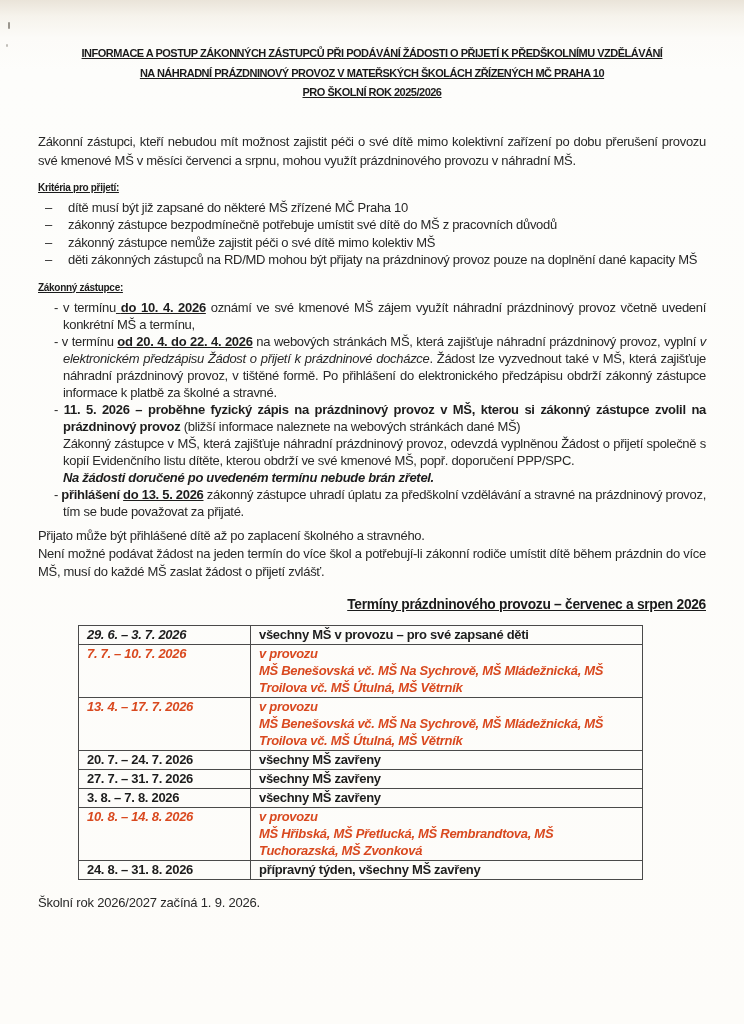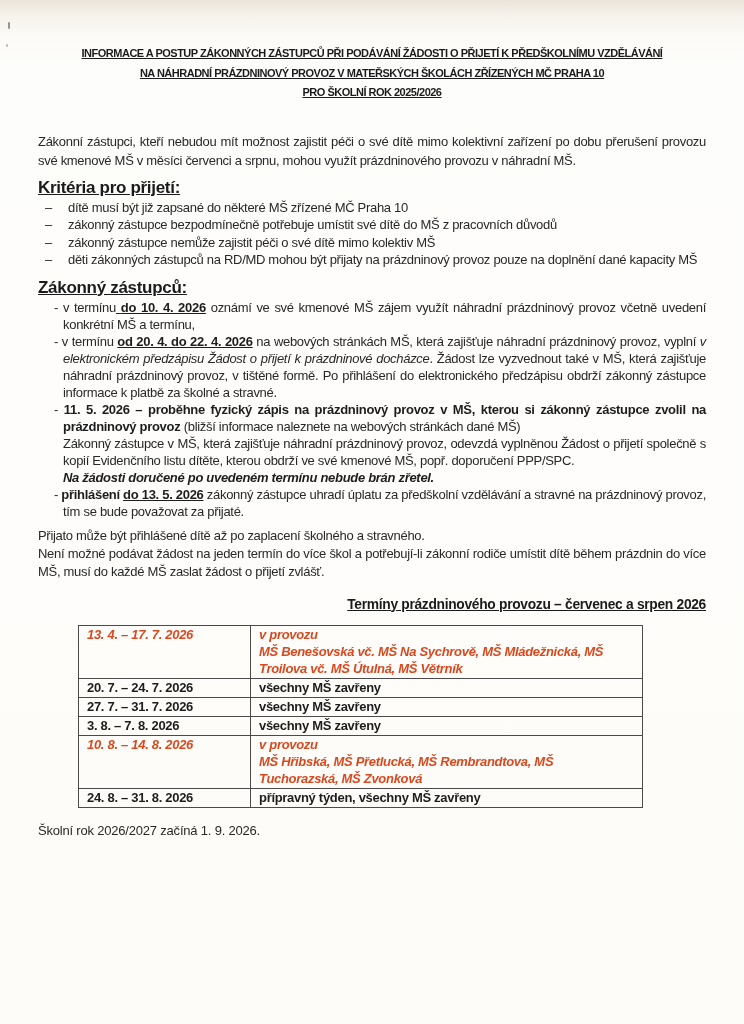--- a/index.html
+++ b/index.html
@@ -18,21 +18,21 @@
   .title{
     text-align:center;font-weight:bold;color:#1b1b1b;
     font-size:11px;letter-spacing:-0.5px;line-height:19.5px;
     margin:0 0 29px 0;
   }
   .title div{white-space:nowrap;}
   .title span{text-decoration:underline;}
   .para{margin:0;text-align:justify;line-height:19px;}
   .intro{margin-bottom:9px;}
   .sec-heading{
-    font-size:17px;font-weight:bold;color:#1b1b1b;
+    font-size:10px;font-weight:bold;color:#1b1b1b;
     text-decoration:underline;margin:0 0 2px 0;line-height:18px;
   }
   .dash-list{list-style:none;margin:0 0 10px 0;padding:0;}
   .dash-list li{display:grid;grid-template-columns:23px 1fr;padding-left:7px;line-height:17.5px;}
   .dash-list .k-text{text-align:justify;}
   .z-list{margin:0 0 7px 0;}
   .z-item{padding-left:9px;text-indent:-9px;text-align:justify;line-height:17px;margin-left:16px;}
   .b{font-weight:bold;color:#1d1d1d;}
   .i{font-style:italic;}
   .u{text-decoration:underline;}
@@ -83,35 +83,43 @@
       <li>
         <span>–</span>
         <span class="k-text">zákonný zástupce nemůže zajistit péči o své dítě mimo kolektiv MŠ</span>
       </li>
       <li>
         <span>–</span>
         <span class="k-text">děti zákonných zástupců na RD/MD mohou být přijaty na prázdninový provoz pouze na doplnění dané kapacity MŠ</span>
       </li>
     </ul>
 
-  <div class="sec-heading">Zákonný zástupců:</div>
+  <div class="sec-heading">Zákonný zástupce:</div>
   <div class="z-list" id="zastupce-list">
       <div class="z-item"><span>- </span><span>v termínu</span><span class="u"> </span><span class="b u">do 10. 4. 2026</span><span> oznámí ve své kmenové MŠ zájem využít náhradní prázdninový provoz včetně uvedení konkrétní MŠ a termínu,</span></div>
       <div class="z-item"><span>- </span><span>v termínu </span><span class="b u">od 20. 4. do 22. 4. 2026</span><span> na webových stránkách MŠ, která zajišťuje náhradní prázdninový provoz, vyplní </span><span class="i">v elektronickém předzápisu Žádost o přijetí k prázdninové docházce</span><span>. Žádost lze vyzvednout také v MŠ, která zajišťuje náhradní prázdninový provoz, v tištěné formě. Po přihlášení do elektronického předzápisu obdrží zákonný zástupce informace k platbě za školné a stravné.</span></div>
       <div class="z-item"><span>- </span><span class="b">11. 5. 2026 – proběhne fyzický zápis na prázdninový provoz v MŠ, kterou si zákonný zástupce zvolil na prázdninový provoz</span><span> (bližší informace naleznete na webových stránkách dané MŠ)</span><br><span>Zákonný zástupce v MŠ, která zajišťuje náhradní prázdninový provoz, odevzdá vyplněnou Žádost o přijetí společně s kopií Evidenčního listu dítěte, kterou obdrží ve své kmenové MŠ, popř. doporučení PPP/SPC.</span><br><span class="b i">Na žádosti doručené po uvedeném termínu nebude brán zřetel.</span></div>
       <div class="z-item"><span>- </span><span class="b">přihlášení </span><span class="b u">do 13. 5. 2026</span><span> zákonný zástupce uhradí úplatu za předškolní vzdělávání a stravné na prázdninový provoz, tím se bude považovat za přijaté.</span></div>
     </div>
 
   <p class="para note">Přijato může být přihlášené dítě až po zaplacení školného a stravného.</p>
   <p class="para note">Není možné podávat žádost na jeden termín do více škol a potřebují-li zákonní rodiče umístit dítě během prázdnin do více MŠ, musí do každé MŠ zaslat žádost o přijetí zvlášť.</p>
 
   <div class="schedule-heading">Termíny prázdninového provozu – červenec a srpen 2026</div>
 
   <table class="schedule">
     <tbody id="schedule-body">
+        <tr>
+          <td class="date it">29. 6. – 3. 7. 2026</td>
+          <td class="desc">všechny MŠ v provozu – pro své zapsané děti</td>
+        </tr>
+        <tr>
+          <td class="date it redtxt">7. 7. – 10. 7. 2026</td>
+          <td class="desc redtxt">v provozu<br>MŠ Benešovská vč. MŠ Na Sychrově, MŠ Mládežnická, MŠ Troilova vč. MŠ Útulná, MŠ Větrník</td>
+        </tr>
         <tr>
           <td class="date it redtxt">13. 4. – 17. 7. 2026</td>
           <td class="desc redtxt">v provozu<br>MŠ Benešovská vč. MŠ Na Sychrově, MŠ Mládežnická, MŠ Troilova vč. MŠ Útulná, MŠ Větrník</td>
         </tr>
         <tr>
           <td class="date">20. 7. – 24. 7. 2026</td>
           <td class="desc">všechny MŠ zavřeny</td>
         </tr>
         <tr>
           <td class="date">27. 7. – 31. 7. 2026</td>

